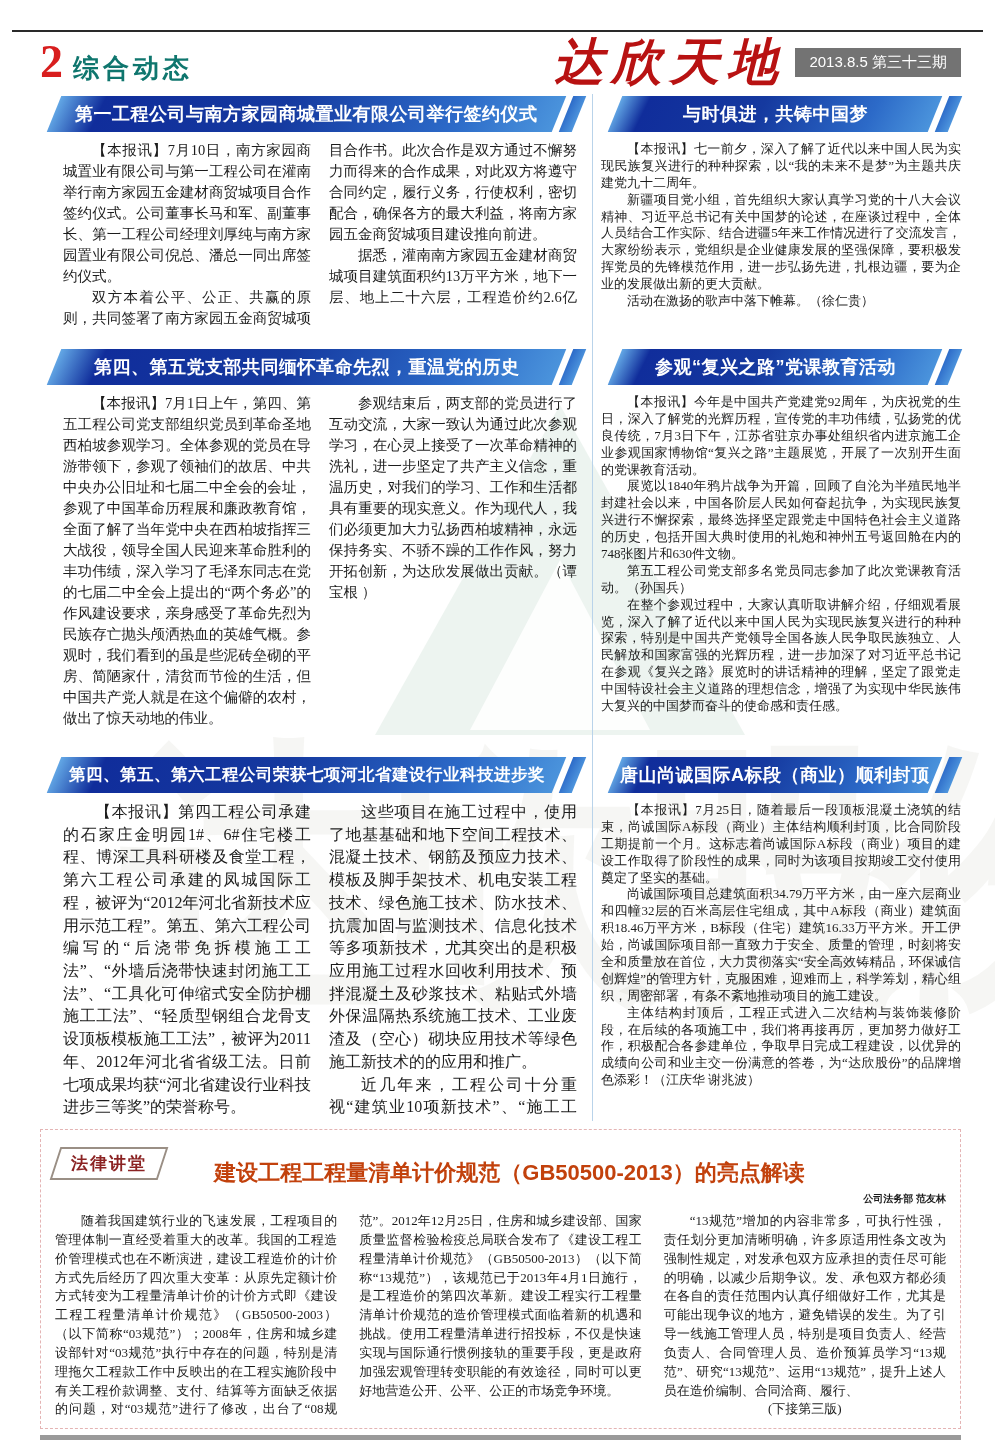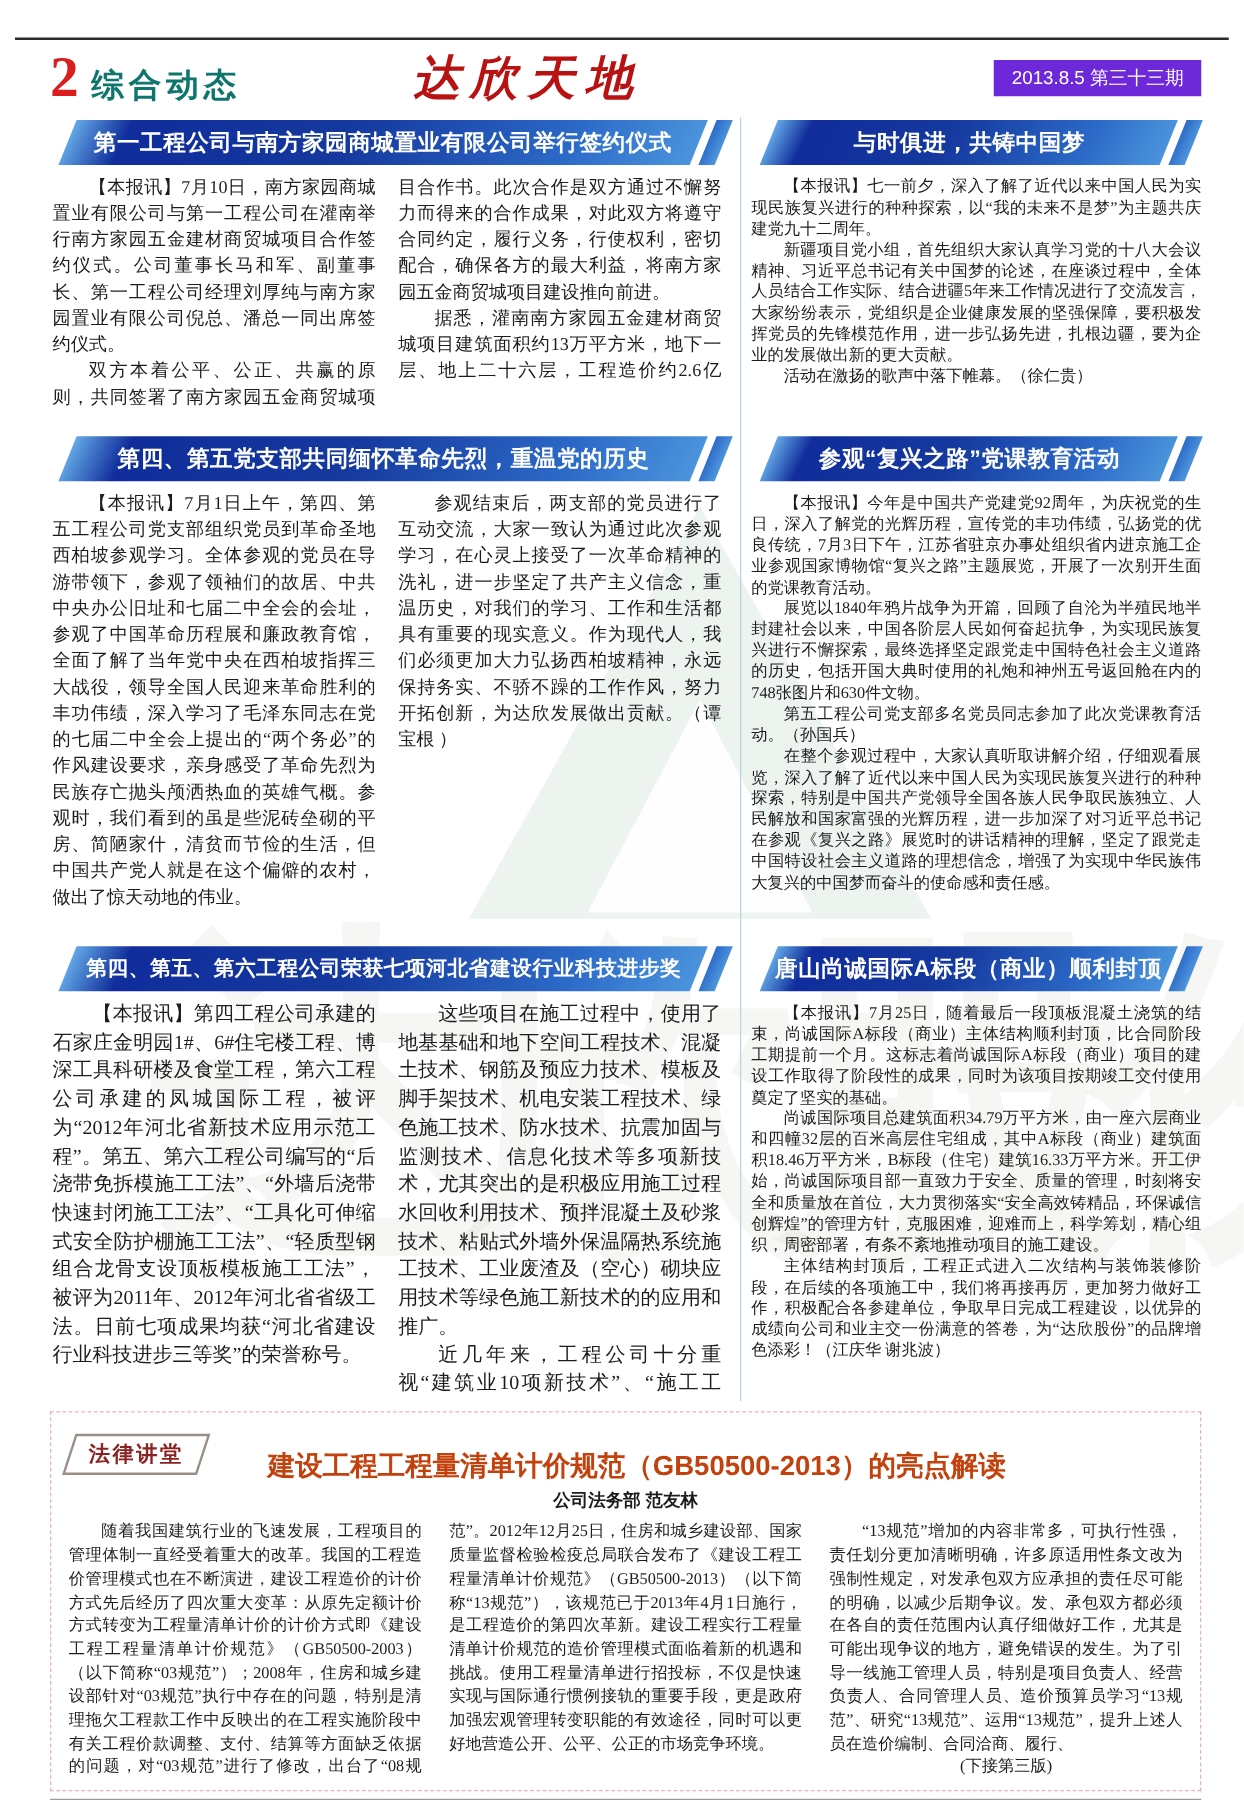--- a/index.html
+++ b/index.html
@@ -20,56 +20,56 @@
     font-family:"Liberation Sans",sans-serif; }
 
   .top-rule { height:2px; background:#2a2a2a; margin:30px -22px 0 -28px; position:relative; z-index:1; }
 
   
   .masthead-row { position:relative; z-index:1; display:flex; align-items:center; height:56px; margin-top:2px; }
   .left-head { display:flex; align-items:baseline; gap:10px; width:300px; }
   .page-num { color:#d81e1e; font-size:46px; font-weight:bold; line-height:1; }
   .section { font-size:26px; font-weight:bold; letter-spacing:4px; color:#0f766e;
              font-family:"Liberation Sans",sans-serif; }
-  .masthead { flex:1; text-align:left; color:#b81212; font-size:38px; font-weight:bold;
+  .masthead { flex:1; text-align:right; color:#b81212; font-size:50px; font-weight:bold;
               font-style:italic; letter-spacing:8px; transform:translateX(-10px); }
-  .issue { background:#6d28d9; color:#fff; font-size:15px; padding:5px 14px;
+  .issue { background:#737373; color:#fff; font-size:15px; padding:5px 14px;
            font-family:"Liberation Sans",sans-serif; white-space:nowrap; }
 
   
   .grid { position:relative; z-index:1; display:grid; grid-template-columns:545px 360px;
           column-gap:16px; row-gap:4px; margin-top:4px; }
   .v-divider { position:absolute; left:552px; top:0; bottom:0; width:1px; background:#b9d3ea; z-index:0; }
 
   .banner { display:flex; align-items:stretch; height:36px; margin:2px 6px 2px 14px; z-index:1; }
   .bn-main { flex:1; display:flex; align-items:center; justify-content:center; transform:skewX(-22deg);
     background:linear-gradient(95deg,#63a8e6 0%,#102d9b 9%,#15399f 45%,#2c6ac8 80%,#4b94dc 100%); }
   .bn-label { transform:skewX(22deg); color:#ffffff; font-weight:bold; font-size:18px;
     letter-spacing:0.5px; white-space:nowrap; font-family:"Liberation Sans",sans-serif; }
   .bn-label.sm { font-size:16.5px; }
   .bn-tail { width:13px; margin-left:7px; transform:skewX(-22deg);
     background:linear-gradient(95deg,#2c6ac8,#4f97de); }
 
   .body { overflow:hidden; text-align:justify; }
-  .l-body { font-size:14.5px; line-height:1.45; columns:2; column-gap:18px; column-fill:auto; padding:2px 8px 0 2px; }
+  .l-body { font-size:14.5px; line-height:1.45; columns:2; column-gap:18px; column-fill:auto; padding:2px 8px 0 2px;margin-left:21px; }
   .l-body.dense { font-size:16px; line-height:1.42; }
   .r-body { font-size:13px; line-height:1.3; padding-top:3px; }
   .h-a1 { height:205px; } .h-a3 { height:360px; } .h-a5 { height:322px; }
   .body p { text-indent:2em; margin:0; }
 
   
   .law { position:relative; z-index:1; margin-top:8px; border:1px dashed #e4b4b4; padding:8px 14px 6px; }
   .law-head { display:flex; align-items:center; }
   .law-badge { display:inline-block; border:2px solid #9a8f85; transform:skewX(-18deg);
     padding:3px 14px; background:#fff; }
   .law-badge > span { display:inline-block; transform:skewX(18deg); color:#8b2323; font-weight:bold;
     font-size:17px; letter-spacing:2px; font-family:"Liberation Sans",sans-serif; }
   .law-headline { flex:1; text-align:center; color:#c2410c; font-size:22px; font-weight:bold;
     font-family:"Liberation Sans",sans-serif; padding-right:90px;margin-top:20px; }
-  .law-byline { text-align:center; font-weight:bold; font-size:14px; margin:4px 0 6px;
+  .law-byline { text-align:right; font-weight:bold; font-size:10px; margin:4px 0 6px;
     font-family:"Liberation Sans",sans-serif; }
   .law-cols { columns:3; column-gap:22px; column-fill:auto; height:210px; overflow:hidden;
     font-size:13px; line-height:1.45; text-align:justify; }
   .law-cols p { text-indent:2em; margin:0; }
   .continued { text-align:center; font-size:13px; }
 
   
   .footer { position:relative; z-index:1; margin-top:6px; background:#9a9a9a; color:#fff;
     display:flex; justify-content:space-between; align-items:center; padding:8px 22px;
     font-size:17px; font-family:"Liberation Sans",sans-serif; }

